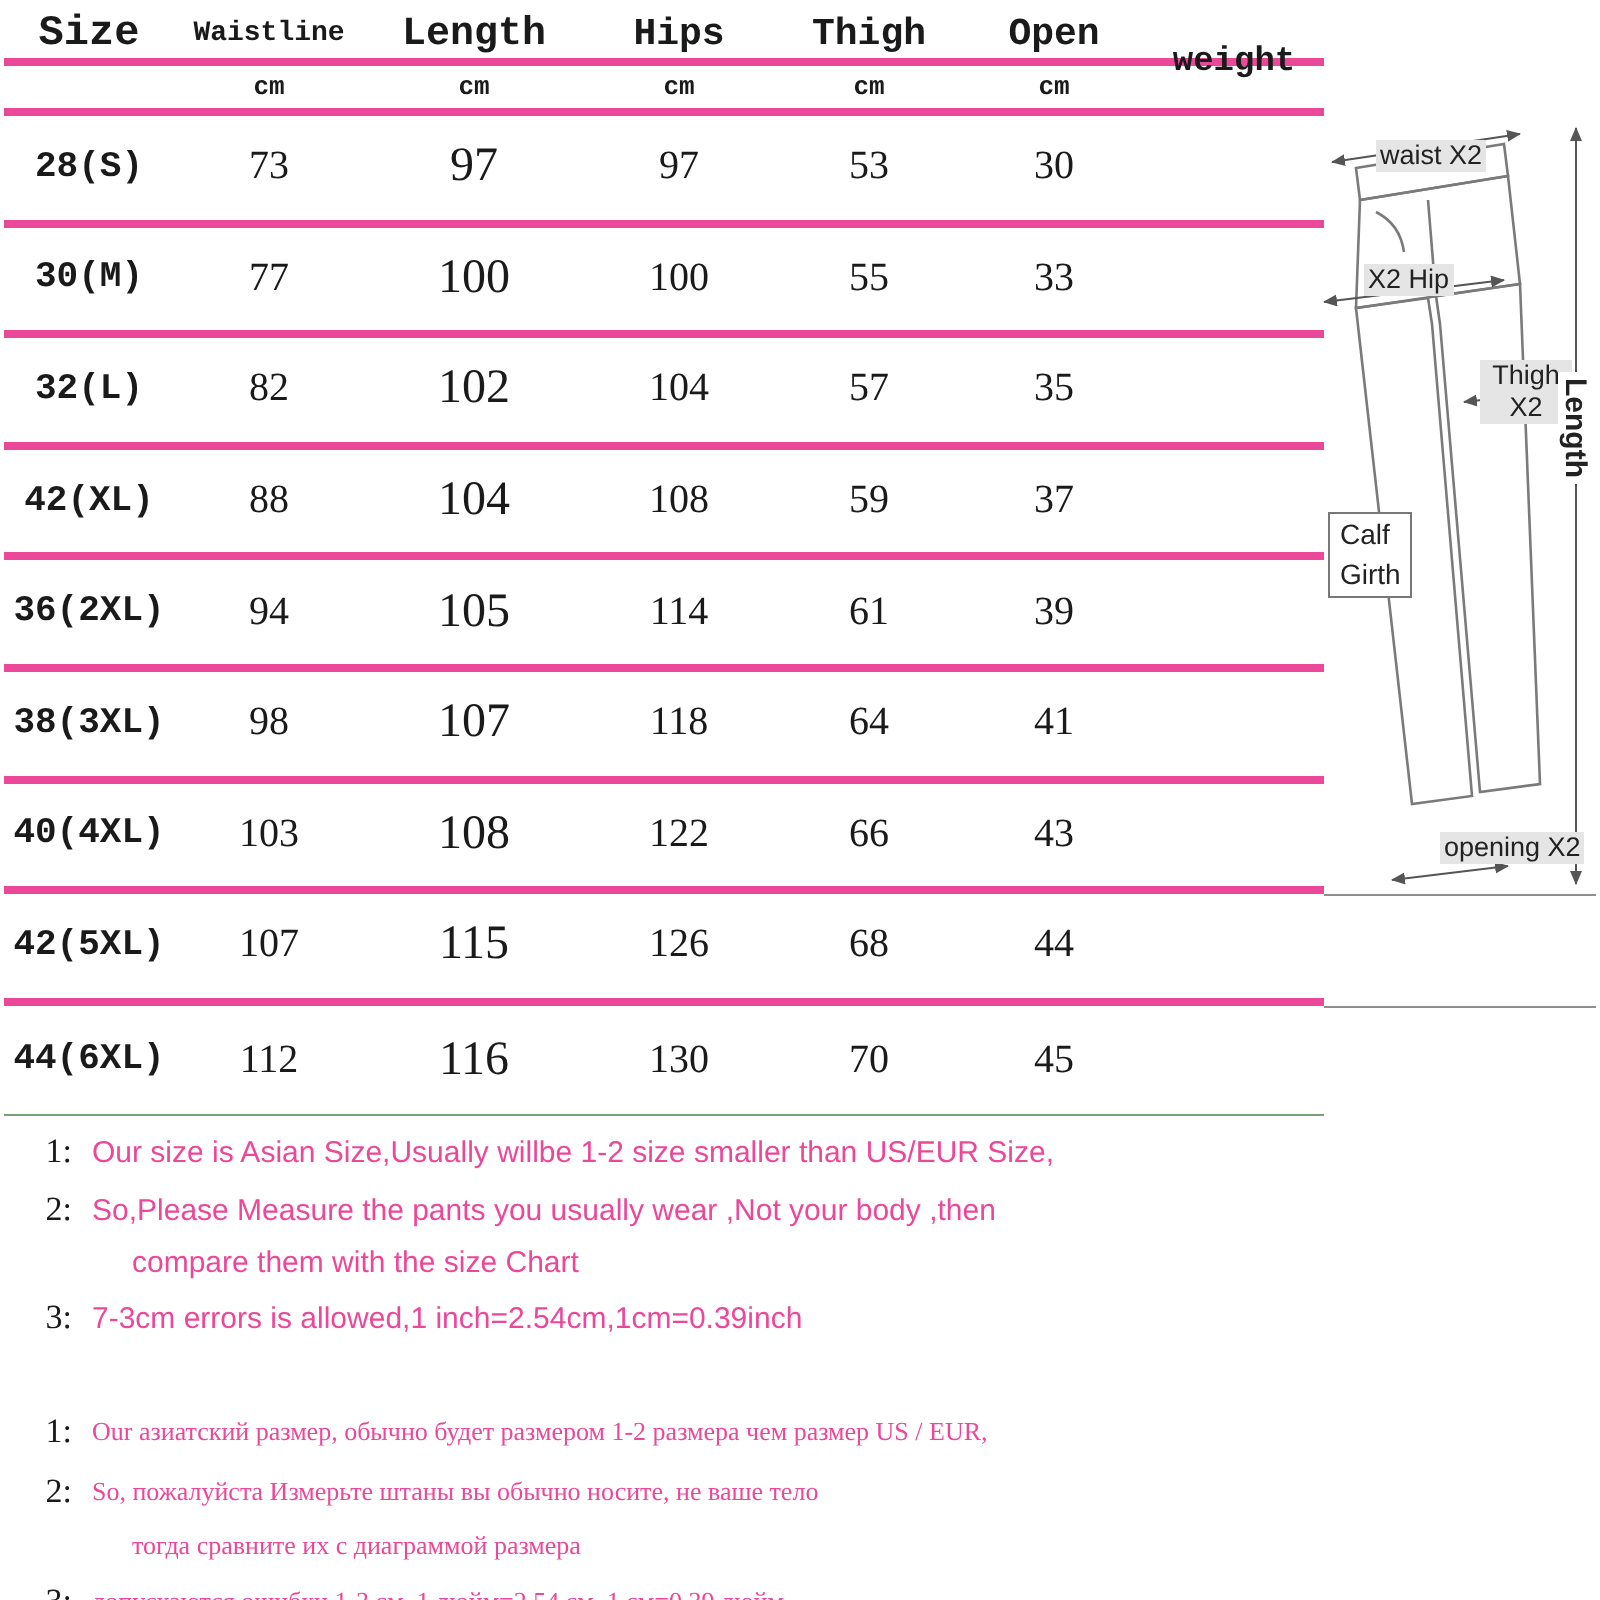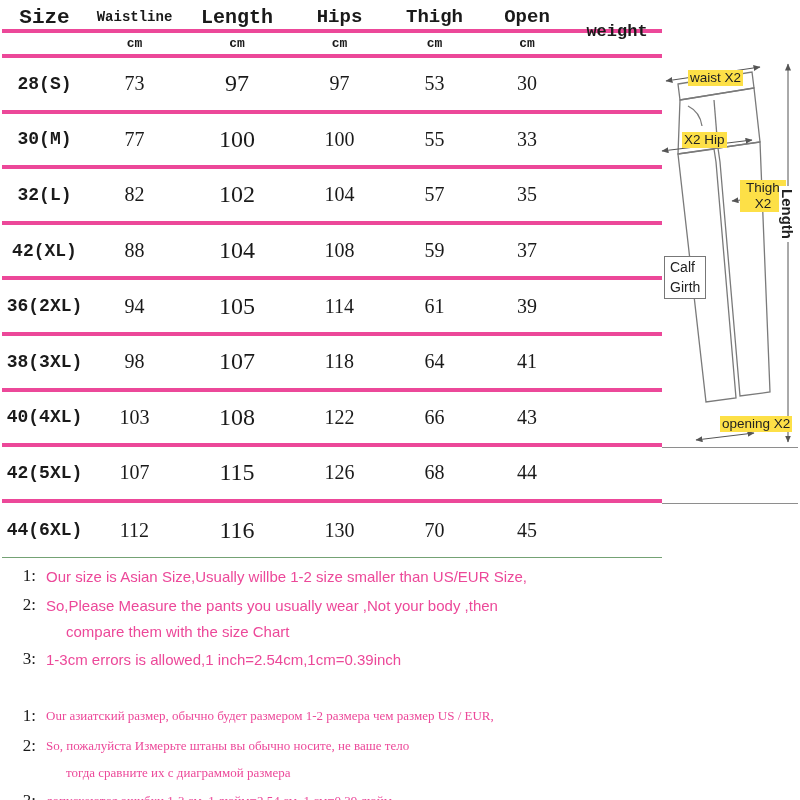--- a/index.html
+++ b/index.html
@@ -23,21 +23,21 @@
   .h-open{font-size:19px;}
   .h-weight{font-size:17px;margin-top:28px;}
   .u{font-size:13px;}
   .col-size{font-family:"Liberation Mono","DejaVu Sans Mono",monospace;font-weight:700;font-size:18px;}
   .num{font-family:"Liberation Serif","DejaVu Serif",serif;font-size:20px;}
   .len{font-size:24px;}
   .ext-line{position:absolute;height:1px;background:#8e8e8e;}
 
   
   .pants-svg{position:absolute;left:648px;top:50px;width:150px;height:420px;}
-  .dlabel{position:absolute;font-family:"Liberation Sans","DejaVu Sans",sans-serif;font-size:13.5px;color:#222;background:#fde047;padding:0 2px;line-height:1.2;white-space:nowrap;}
+  .dlabel{position:absolute;font-family:"Liberation Sans","DejaVu Sans",sans-serif;font-size:13.5px;color:#222;background:#e5e5e5;padding:0 2px;line-height:1.2;white-space:nowrap;}
   .thigh-label{width:46px;text-align:center;white-space:normal;}
   .calf-box{position:absolute;border:1px solid #777;background:#fff;font-family:"Liberation Sans","DejaVu Sans",sans-serif;font-size:14px;color:#222;padding:0 5px;line-height:1.45;}
   .len-label{position:absolute;writing-mode:vertical-rl;font-family:"Liberation Sans","DejaVu Sans",sans-serif;font-weight:700;font-size:15px;color:#222;background:#fff;padding:3px 0;}
 
   
   .notes{position:absolute;left:14px;width:648px;}
   .notes-en{top:566px;}
   .notes-ru{top:706px;}
   .note{display:flex;gap:10px;margin-bottom:9px;align-items:flex-start;}
   .nnum{font-family:"Liberation Serif","DejaVu Serif",serif;font-size:17px;min-width:22px;text-align:right;color:#1a1a1a;}
@@ -200,21 +200,21 @@
     </div>
     <div class="note">
       <span class="nnum">2:</span>
       <span class="ntext">So,Please Measure the pants you usually wear ,Not your body ,then</span>
     </div>
     <div class="note cont">
       <span class="ntext">compare them with the size Chart</span>
     </div>
     <div class="note">
       <span class="nnum">3:</span>
-      <span class="ntext">1-3cm errors is allowed,1 inch=2.54cm,1cm=0.39inch</span>
+      <span class="ntext">7-3cm errors is allowed,1 inch=2.54cm,1cm=0.39inch</span>
     </div>
   </div>
 
   <div class="notes notes-ru">
     <div class="note">
       <span class="nnum">1:</span>
       <span class="ntext">Our азиатский размер, обычно будет размером 1-2 размера чем размер US / EUR,</span>
     </div>
     <div class="note">
       <span class="nnum">2:</span>

